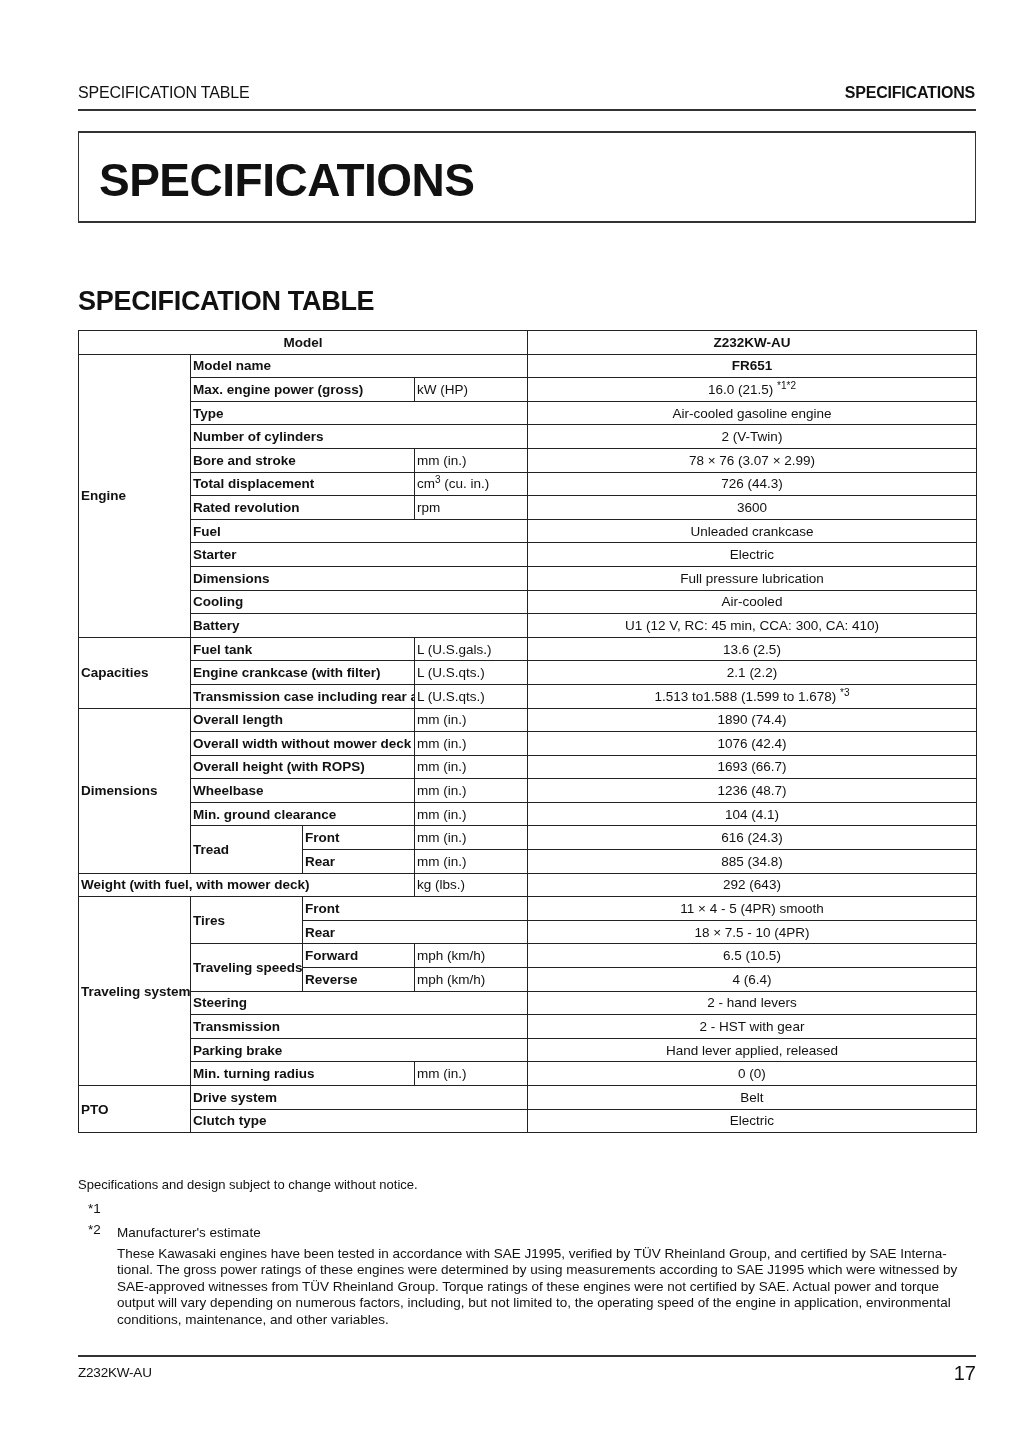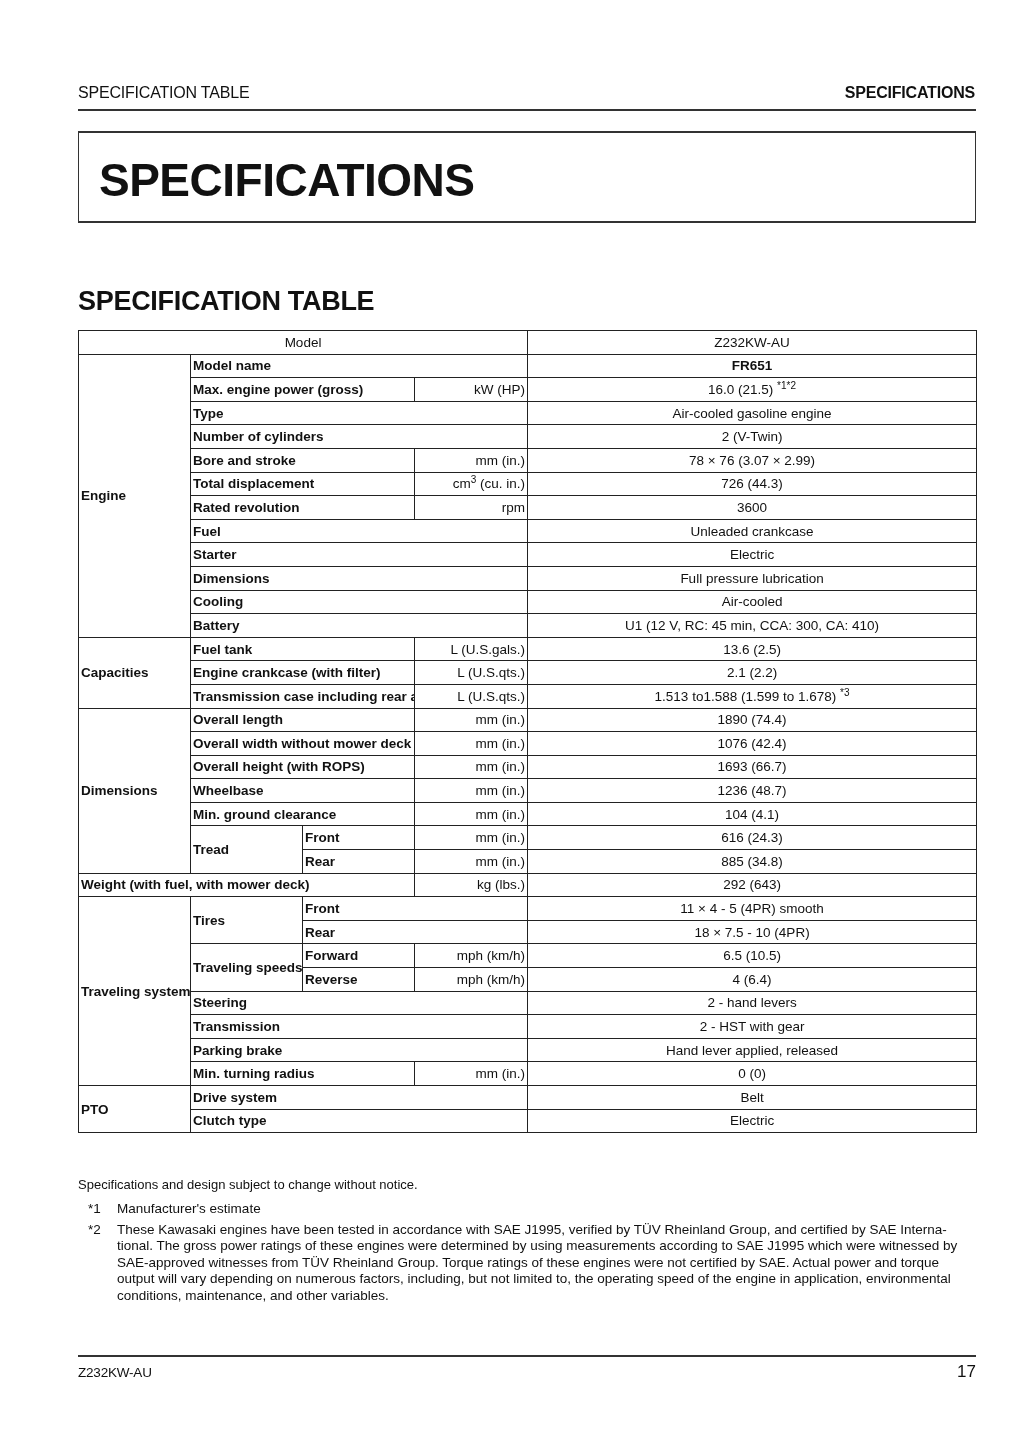--- a/index.html
+++ b/index.html
@@ -5,35 +5,35 @@
   html, body { margin: 0; padding: 0; background: #ffffff; }
   body { width: 1024px; height: 1449px; position: relative; font-family: "Liberation Sans", sans-serif; color: #111; overflow: hidden; }
   .hdr-left { position: absolute; left: 78px; top: 84px; font-size: 16px; letter-spacing: -0.2px; }
   .hdr-right { position: absolute; right: 49px; top: 84px; font-size: 16px; font-weight: bold; letter-spacing: -0.2px; }
   .hdr-rule { position: absolute; left: 78px; width: 898px; top: 109px; height: 0; border-top: 2px solid #333; }
   .title-box { position: absolute; left: 78px; top: 131px; width: 896px; height: 88px; border: 1px solid #333; border-top-width: 2px; border-bottom-width: 2px; }
   .title-box h1 { margin: 0; position: absolute; left: 20px; top: 24px; font-size: 46px; font-weight: bold; letter-spacing: -0.5px; line-height: 1; }
   .sec-title { position: absolute; left: 78px; top: 288px; font-size: 27px; font-weight: bold; margin: 0; letter-spacing: -0.3px; line-height: 1; }
   table.spec { position: absolute; left: 78px; top: 330px; width: 898px; border-collapse: collapse; table-layout: fixed; font-size: 13.5px; }
   table.spec td, table.spec th { border: 1.5px solid #222; padding: 0 2px; height: 22.6px; line-height: 15px; vertical-align: middle; white-space: nowrap; overflow: hidden; }
-  table.spec th { font-weight: normal; text-align: center; margin-left: 48px; }
+  table.spec th { font-weight: bold; text-align: center; margin-left: 48px; }
   .c { text-align: center; }
-  .r { text-align: right; }
+  .r { }
   .l { text-align: left; font-weight: bold; }
   .b { font-weight: bold; }
   td.wrap { white-space: normal; line-height: 16px; }
   td.tall { height: 38px; }
   sup { font-size: 10px; line-height: 0; }
   .note-main { position: absolute; left: 78px; top: 1177px; font-size: 13px; }
   .fn { position: absolute; left: 78px; width: 898px; font-size: 13.5px; line-height: 16.4px; }
   .fn .mark { position: absolute; left: 10px; top: 0; }
-  .fn .txt { margin-left: 39px; }
+  .fn .txt { margin-left: 39px; margin-top: 24px; }
   .ftr-rule { position: absolute; left: 78px; width: 898px; top: 1355px; height: 0; border-top: 2px solid #333; }
   .ftr-left { position: absolute; left: 78px; top: 1365px; font-size: 13.5px; letter-spacing: -0.2px; }
-  .ftr-right { position: absolute; right: 48px; top: 1362px; font-size: 17px; }
+  .ftr-right { position: absolute; right: 48px; top: 1362px; font-size: 20px; }
 </style>
 </head>
 <body>
 
 <div class="hdr-left">SPECIFICATION TABLE</div>
 <div class="hdr-right">SPECIFICATIONS</div>
 <div class="hdr-rule"></div>
 
 <div class="title-box">
   <h1>SPECIFICATIONS</h1>

